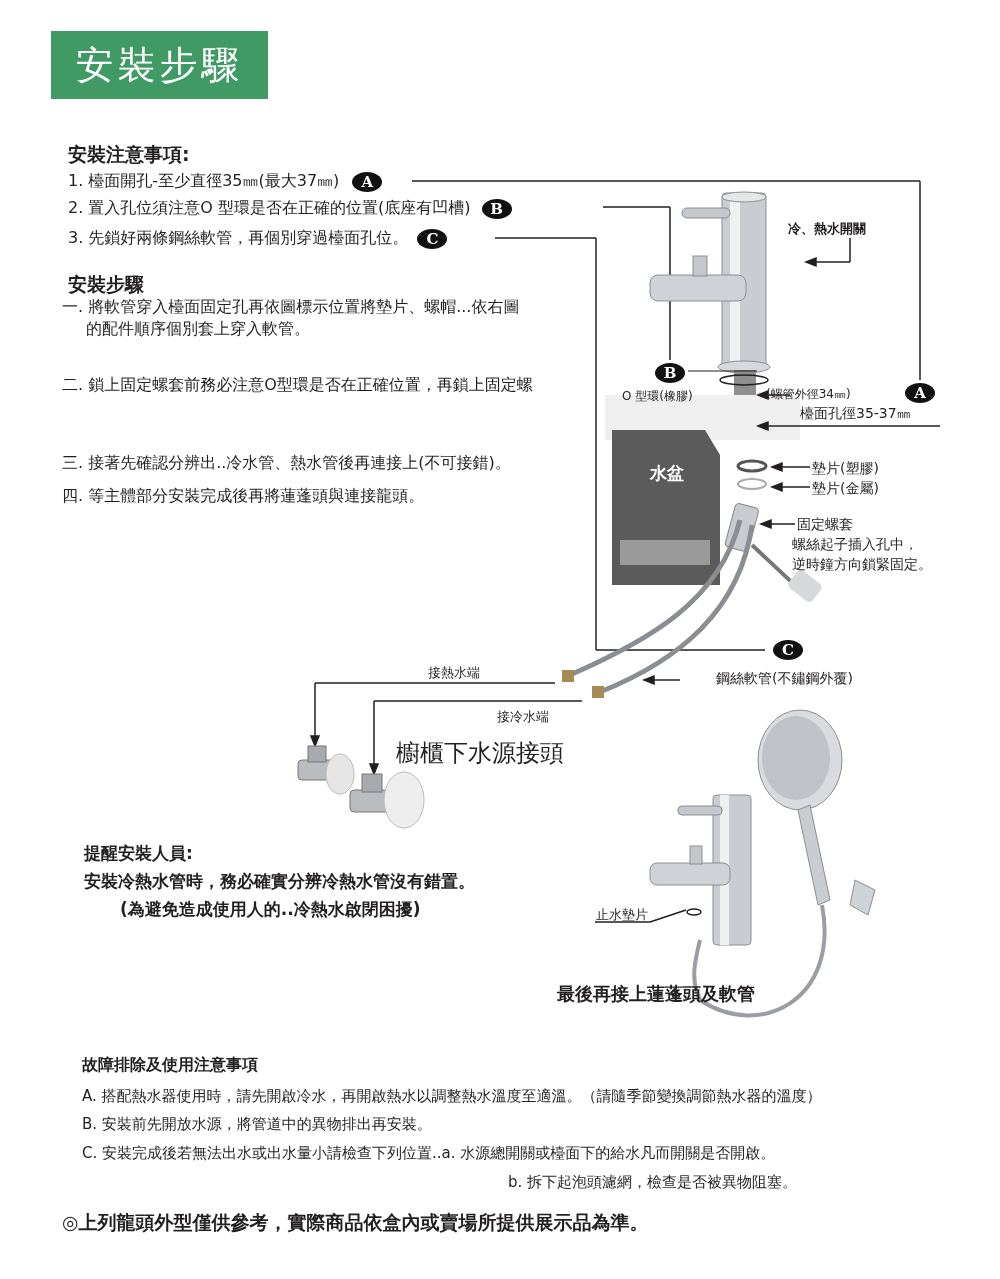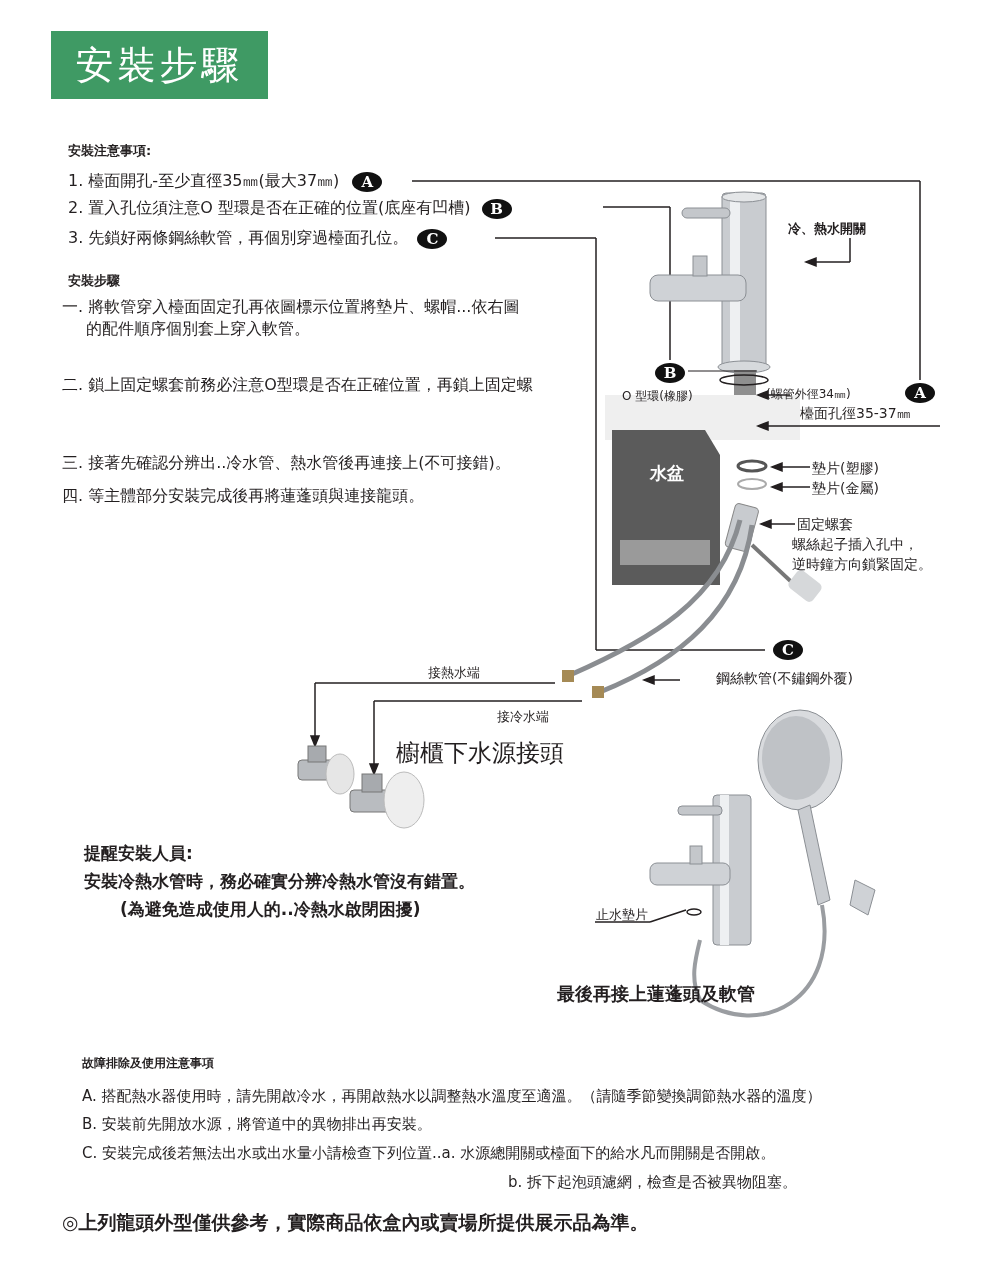--- a/index.html
+++ b/index.html
@@ -1,21 +1,21 @@
 <!DOCTYPE html>
 <html><head>
 <meta charset="utf-8">
 <style>
   html, body { margin:0; padding:0; background:#ffffff; }
   body { width:1000px; height:1279px; position:relative; overflow:hidden;
          font-family:"DejaVu Sans", "Liberation Sans", sans-serif; color:#231f20; }
   .abs { position:absolute; }
   .banner { left:51px; top:31px; width:217px; height:68px; background:#3f9a64;
             color:#fff; font-size:38px; line-height:68px; text-align:center; letter-spacing:4px; }
-  .h2 { font-weight:bold; font-size:13px; color:#231f20; }
+  .h2 { font-weight:bold; font-size:19px; color:#231f20; }
   .t16 { font-size:16px; line-height:22px; white-space:nowrap; }
   .t15 { font-size:15px; line-height:20px; white-space:nowrap; }
   .t13 { font-size:13px; white-space:nowrap; }
   .bold { font-weight:bold; }
   .badge { display:inline-block; width:30px; height:20px; border-radius:50%; background:#111;
            color:#fff; font-weight:bold; font-size:15px; line-height:20px; text-align:center;
            font-family:"DejaVu Serif", serif; vertical-align:middle; }
   .indent { padding-left:24px; }
   svg { position:absolute; left:0; top:0; }
 </style>
@@ -163,19 +163,19 @@
 <div class="abs t13" style="left:428px; top:664px;">接熱水端</div>
 <div class="abs t13" style="left:497px; top:708px;">接冷水端</div>
 <div class="abs" style="left:396px; top:737px; font-size:24px; white-space:nowrap;">櫥櫃下水源接頭</div>
 <div class="abs t13" style="left:596px; top:906px;">止水墊片</div>
 <div class="abs bold" style="left:557px; top:982px; font-size:18px; white-space:nowrap;">最後再接上蓮蓬頭及軟管</div>
 
 <div class="abs bold" style="left:84px; top:842px; font-size:17px;">提醒安裝人員:</div>
 <div class="abs bold" style="left:84px; top:870px; font-size:17px; white-space:nowrap;">安裝冷熱水管時，務必確實分辨冷熱水管沒有錯置。</div>
 <div class="abs bold" style="left:120px; top:898px; font-size:17px; white-space:nowrap;">(為避免造成使用人的..冷熱水啟閉困擾)</div>
 
-<div class="abs h2" style="left:82px; top:1055px; font-size:12px;">故障排除及使用注意事項</div>
+<div class="abs h2" style="left:82px; top:1055px; font-size:16px;">故障排除及使用注意事項</div>
 <div class="abs t15" style="left:82px; top:1086px;">A. 搭配熱水器使用時，請先開啟冷水，再開啟熱水以調整熱水溫度至適溫。（請隨季節變換調節熱水器的溫度）</div>
 <div class="abs t15" style="left:82px; top:1114px;">B. 安裝前先開放水源，將管道中的異物排出再安裝。</div>
 <div class="abs t15" style="left:82px; top:1143px;">C. 安裝完成後若無法出水或出水量小請檢查下列位置..a. 水源總開關或檯面下的給水凡而開關是否開啟。</div>
 <div class="abs t15" style="left:508px; top:1172px;">b. 拆下起泡頭濾網，檢查是否被異物阻塞。</div>
 
 <div class="abs bold" style="left:62px; top:1210px; font-size:19px; white-space:nowrap;">◎上列龍頭外型僅供參考，實際商品依盒內或賣場所提供展示品為準。</div>
 
 </body></html>

